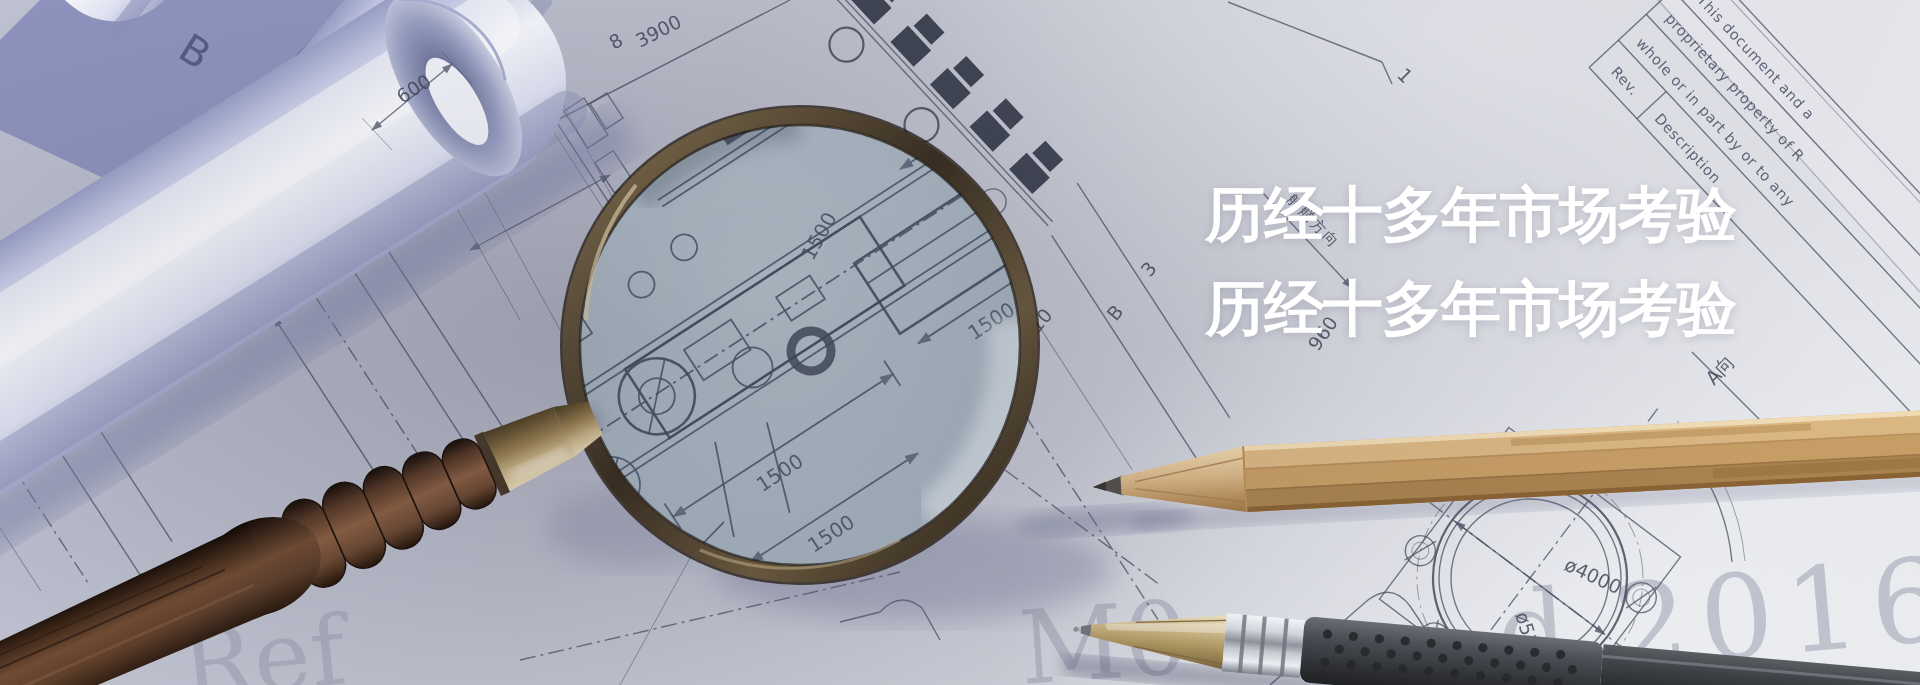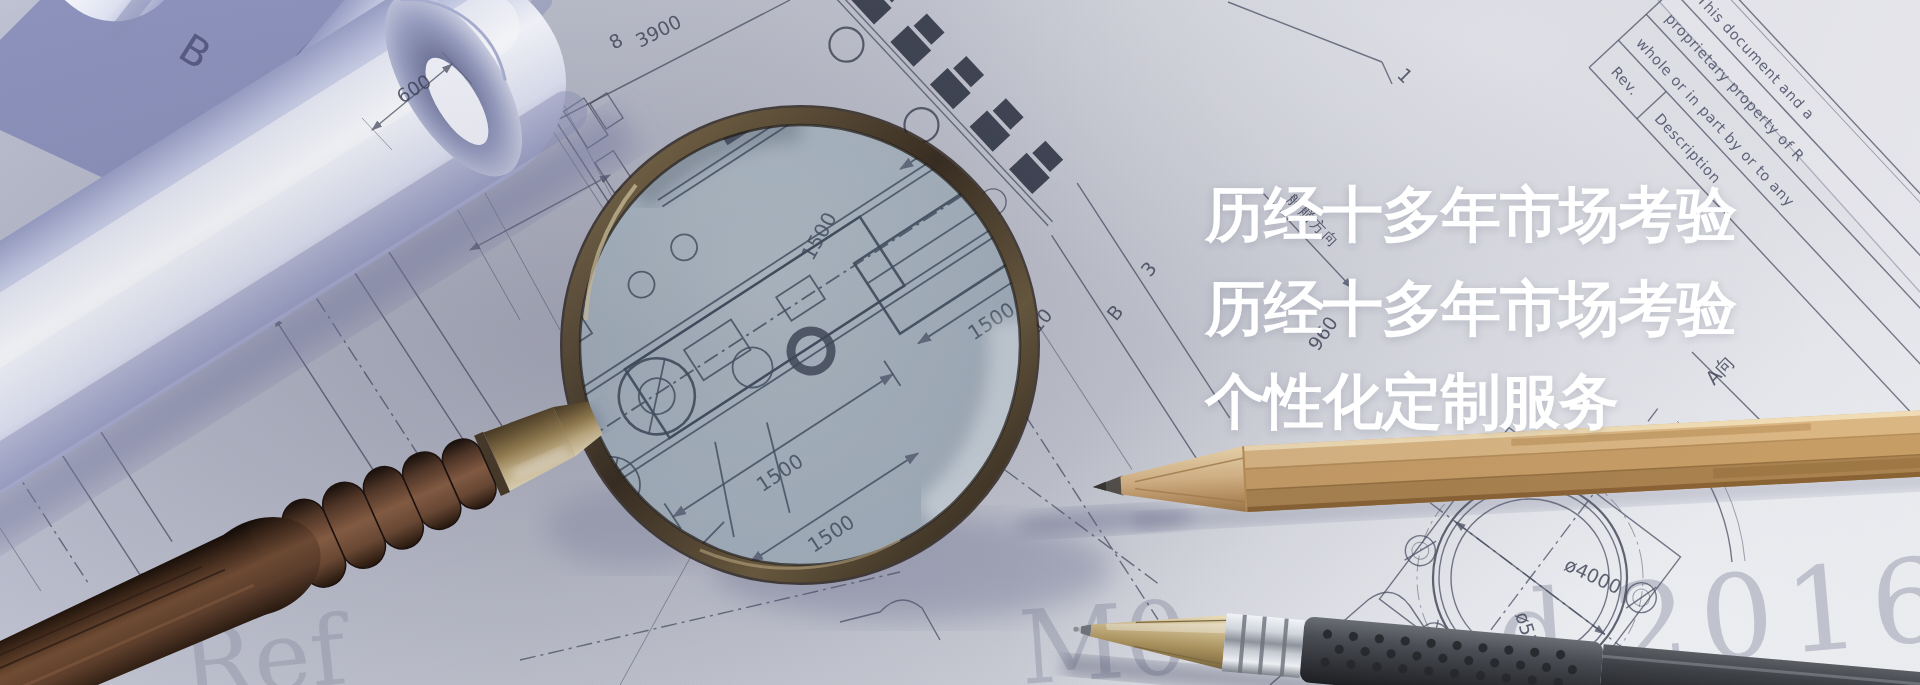--- a/index.html
+++ b/index.html
@@ -516,16 +516,15 @@
   <radialGradient id="overlayGrad" cx=".33" cy=".5" r=".62">
     <stop offset="0" stop-color="#191c37" stop-opacity=".13"></stop>
     <stop offset="1" stop-color="#191c37" stop-opacity="0"></stop>
   </radialGradient>
   <rect x="0" y="0" width="1920" height="685" fill="url(#overlayGrad)"></rect>
 </svg>
 
 <div class="hero">
   <div>历经十多年市场考验</div>
   <div>历经十多年市场考验</div>
-  <div>个性化定制服务</div>
 </div>
 
 </div>
 
 </body></html>

